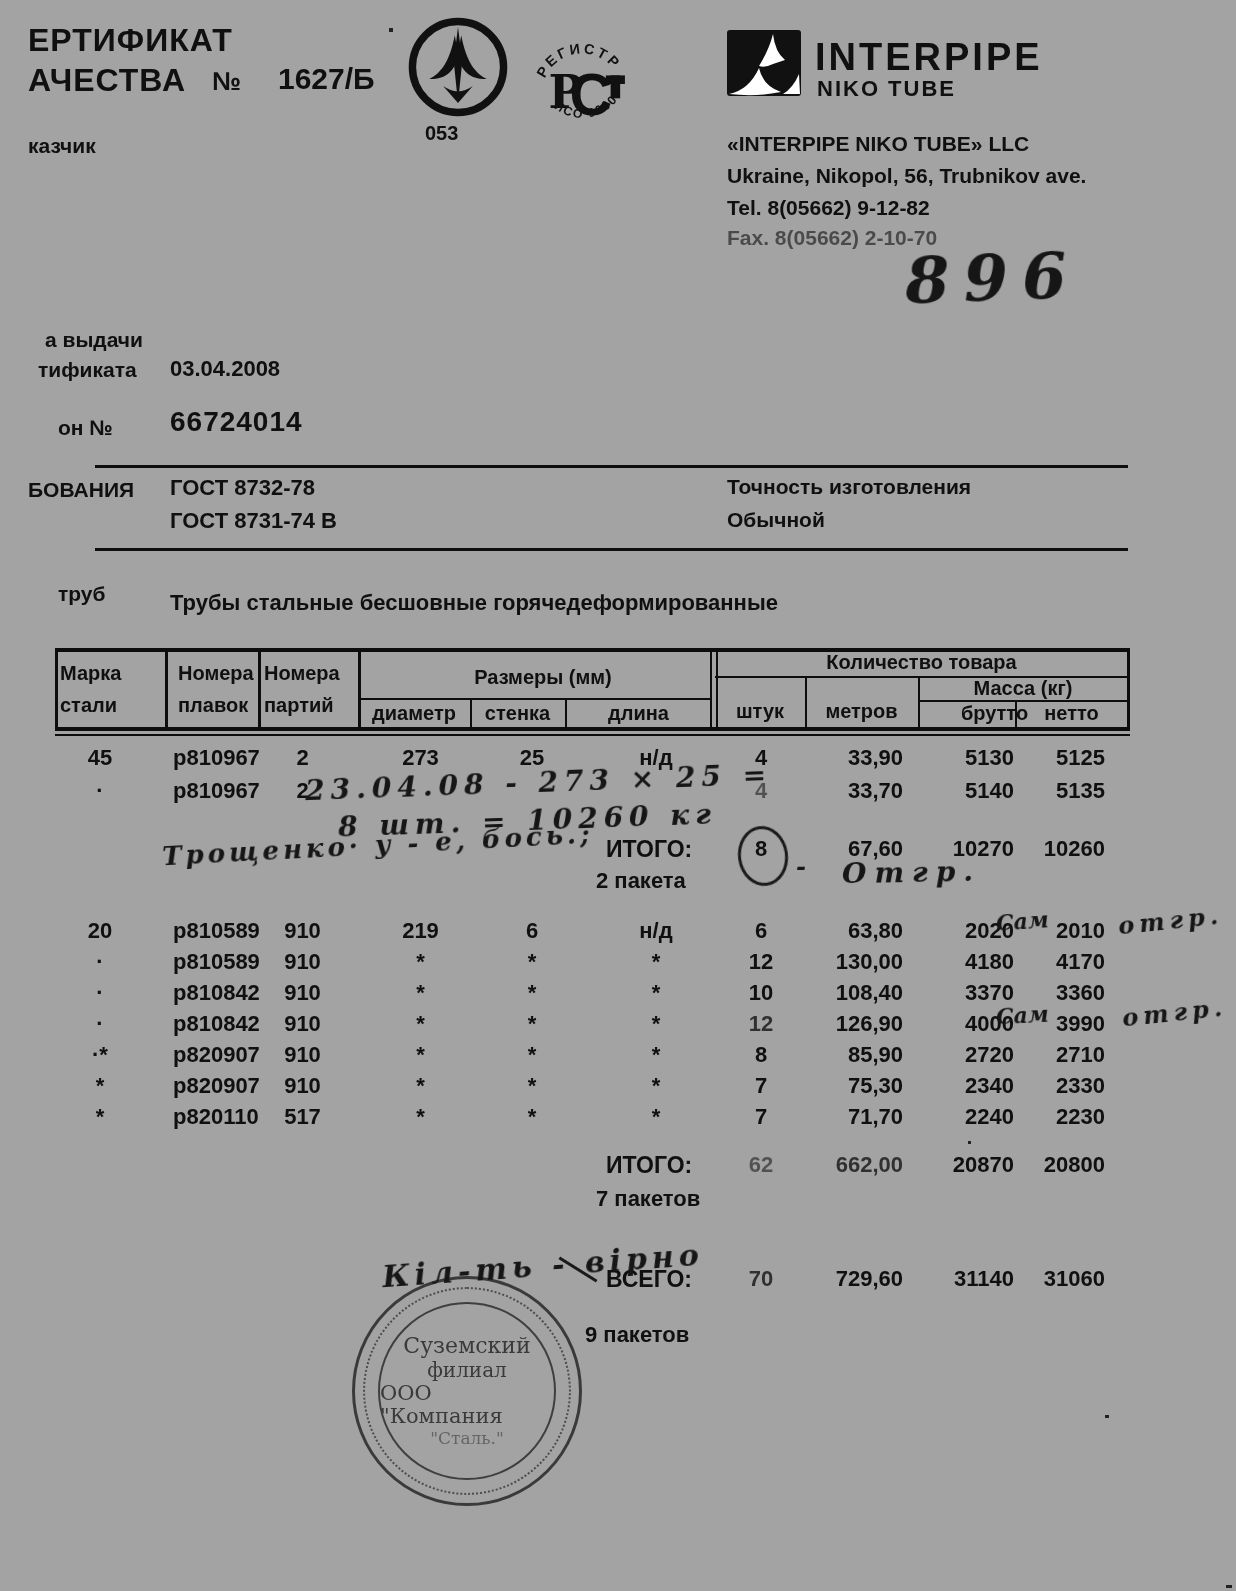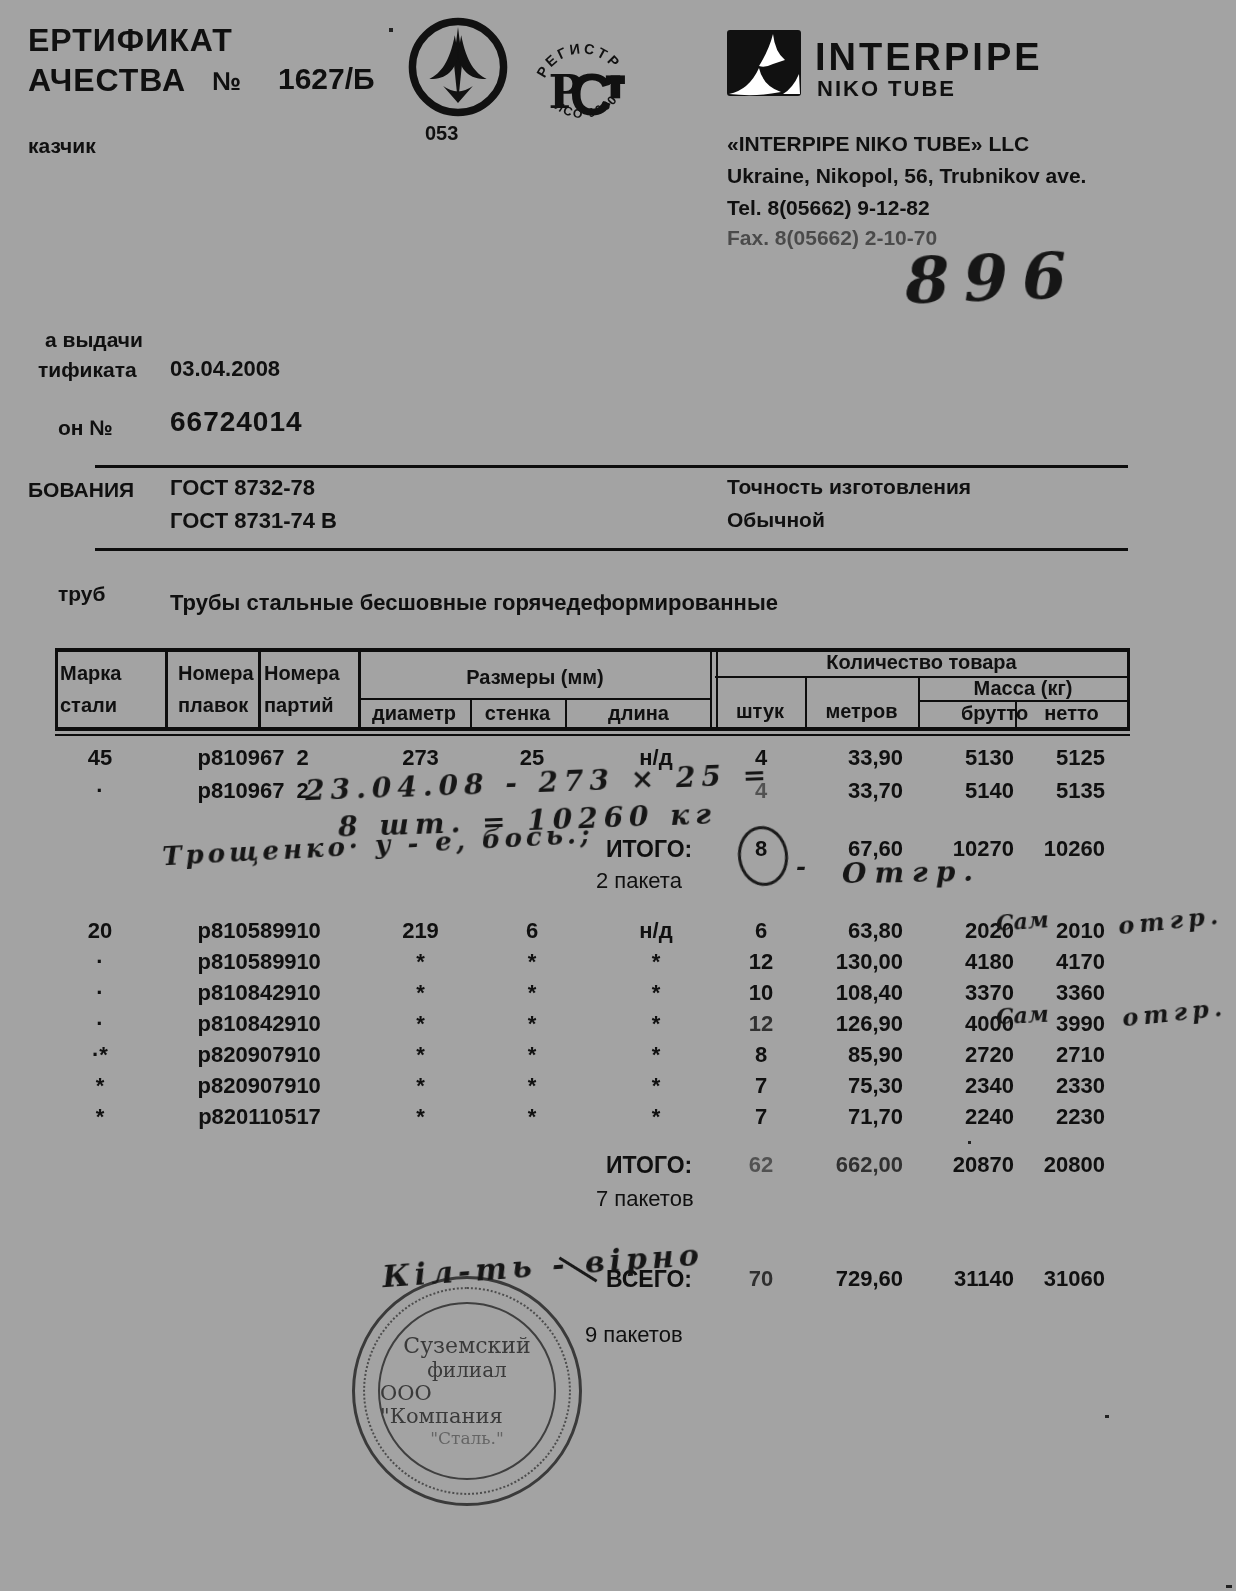--- a/index.html
+++ b/index.html
@@ -7,31 +7,31 @@
         font-family:"Liberation Sans",sans-serif;color:#101010;overflow:hidden;}
   .abs{position:absolute;}
   .b{font-weight:bold;}
   .hline{position:absolute;background:#0d0d0d;}
   .vline{position:absolute;background:#0d0d0d;}
   .hdr{position:absolute;font-weight:bold;font-size:20px;line-height:22px;}
   .ctr{text-align:center;}
   .row{position:absolute;left:0;width:1236px;height:30px;font-weight:bold;font-size:22px;}
   .cell{position:absolute;white-space:nowrap;}
   .c0{left:50px;width:100px;text-align:center;}
-  .c1{left:191px;width:100px;text-align:center;}
+  .c1{left:173px;width:100px;text-align:left;}
   .c2{left:255px;width:95px;text-align:center;}
   .c3{left:368px;width:105px;text-align:center;}
   .c4{left:482px;width:100px;text-align:center;}
   .c5{left:600px;width:112px;text-align:center;}
   .c6{left:715px;width:92px;text-align:center;}
   .c7{left:795px;width:108px;text-align:right;}
   .c8{left:908px;width:106px;text-align:right;}
   .c9{left:1005px;width:100px;text-align:right;}
   .totlabel{position:absolute;left:606px;width:110px;font-weight:bold;font-size:23px;}
-  .packs{position:absolute;left:596px;font-weight:normal;font-size:22px;}
+  .packs{position:absolute;left:596px;font-weight:bold;font-size:22px;}
   .hw{position:absolute;font-family:"DejaVu Serif",serif;font-style:italic;font-weight:700;
       color:#161616;white-space:nowrap;filter:blur(.2px);}
   .fade{opacity:.55;}
   .fade2{opacity:.78;}
   .stamp{position:absolute;left:352px;top:1276px;width:230px;height:230px;opacity:.82;
          filter:blur(.3px);}
   .stamp .ring-outer{position:absolute;inset:0;border:3px solid #242424;border-radius:50%;}
   .stamp .ring-dots{position:absolute;inset:11px;border:2px dotted #3a3a3a;border-radius:50%;}
   .stamp .ring-inner{position:absolute;inset:26px;border:2px solid #2a2a2a;border-radius:50%;
         display:flex;flex-direction:column;justify-content:center;align-items:center;gap:1px;}
@@ -134,21 +134,21 @@
   <div class="vline" style="left:805px;top:676px;width:2px;height:53px;"></div>
   <div class="vline" style="left:918px;top:676px;width:2px;height:53px;"></div>
   <div class="vline" style="left:1015px;top:700px;width:2px;height:29px;"></div>
 
   <div class="hdr" style="left:60px;top:662px;">Марка</div>
   <div class="hdr" style="left:60px;top:694px;">стали</div>
   <div class="hdr" style="left:178px;top:662px;">Номера</div>
   <div class="hdr" style="left:178px;top:694px;">плавок</div>
   <div class="hdr" style="left:264px;top:662px;">Номера</div>
   <div class="hdr" style="left:264px;top:694px;">партий</div>
-  <div class="hdr ctr" style="left:358px;top:666px;width:354px;">Размеры (мм)</div>
+  <div class="hdr ctr" style="left:358px;top:666px;width:354px;padding-left:8px;">Размеры (мм)</div>
   <div class="hdr ctr" style="left:358px;top:702px;width:112px;">диаметр</div>
   <div class="hdr ctr" style="left:470px;top:702px;width:95px;">стенка</div>
   <div class="hdr ctr" style="left:565px;top:702px;width:147px;">длина</div>
   <div class="hdr ctr" style="left:715px;top:651px;width:413px;">Количество товара</div>
   <div class="hdr ctr" style="left:715px;top:700px;width:90px;">штук</div>
   <div class="hdr ctr" style="left:805px;top:700px;width:113px;">метров</div>
   <div class="hdr ctr" style="left:918px;top:677px;width:210px;">Масса (кг)</div>
   <div class="hdr ctr" style="left:918px;top:702px;width:97px;padding-left:28px;">брутто</div>
   <div class="hdr ctr" style="left:1015px;top:702px;width:113px;">нетто</div>
 

